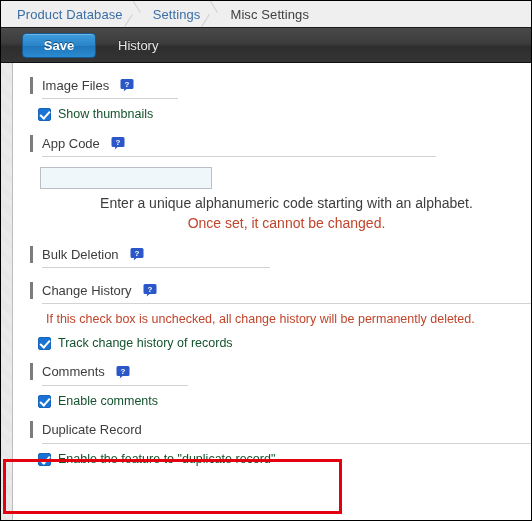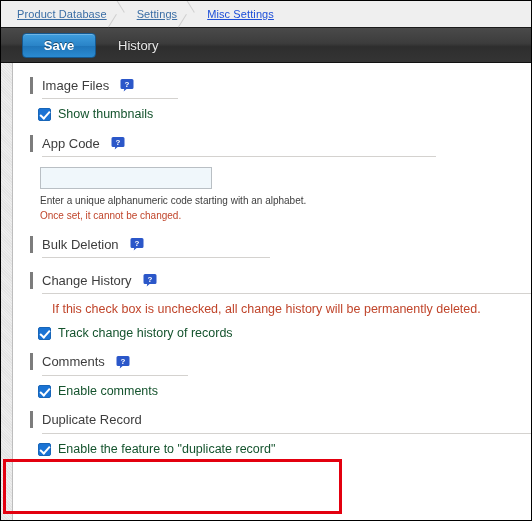--- a/index.html
+++ b/index.html
@@ -29,29 +29,28 @@
     position: relative;
     height: 27px;
     background: #efefef;
     border-bottom: 1px solid #1b1b1b;
     display: flex;
     align-items: center;
     padding-left: 16px;
     box-sizing: border-box;
   }
   .crumb {
-    font-size: 11px;
+    font-size: 13px;
     color: #3b6ea5;
     letter-spacing: 0.1px;
     white-space: nowrap;
     line-height: 1;
-    text-decoration: underline;
   }
   .crumb.current {
-    color: #1d4ed8;
+    color: #404040;
   }
   .crumb-sep {
     position: relative;
     width: 30px;
     height: 27px;
     flex: 0 0 auto;
   }
   .crumb-sep::before,
   .crumb-sep::after {
     content: "";
@@ -241,32 +240,33 @@
     border: 1px solid #b9bfc4;
     background: #f0f7fb;
     font-family: inherit;
     font-size: 12.5px;
     color: #333;
     padding: 0 5px;
     outline: none;
   }
   .hint {
     margin-top: 6px;
-    margin-left: 10px;
-    font-size: 10px;
+    margin-left: 26px;
+    font-size: 14px;
     color: #3d3d3d;
     line-height: 1.25;
+    text-align: center;
   }
   .hint.warn {
     color: #c0452b;
     margin-top: 2px;
   }
   .notice {
     margin-top: 8px;
-    margin-left: 22px;
+    margin-left: 16px;
     font-size: 12.5px;
     color: #c0452b;
     line-height: 1.25;
     white-space: nowrap;
   }
 
   
   .highlight-box {
     position: absolute;
     left: 2px;

